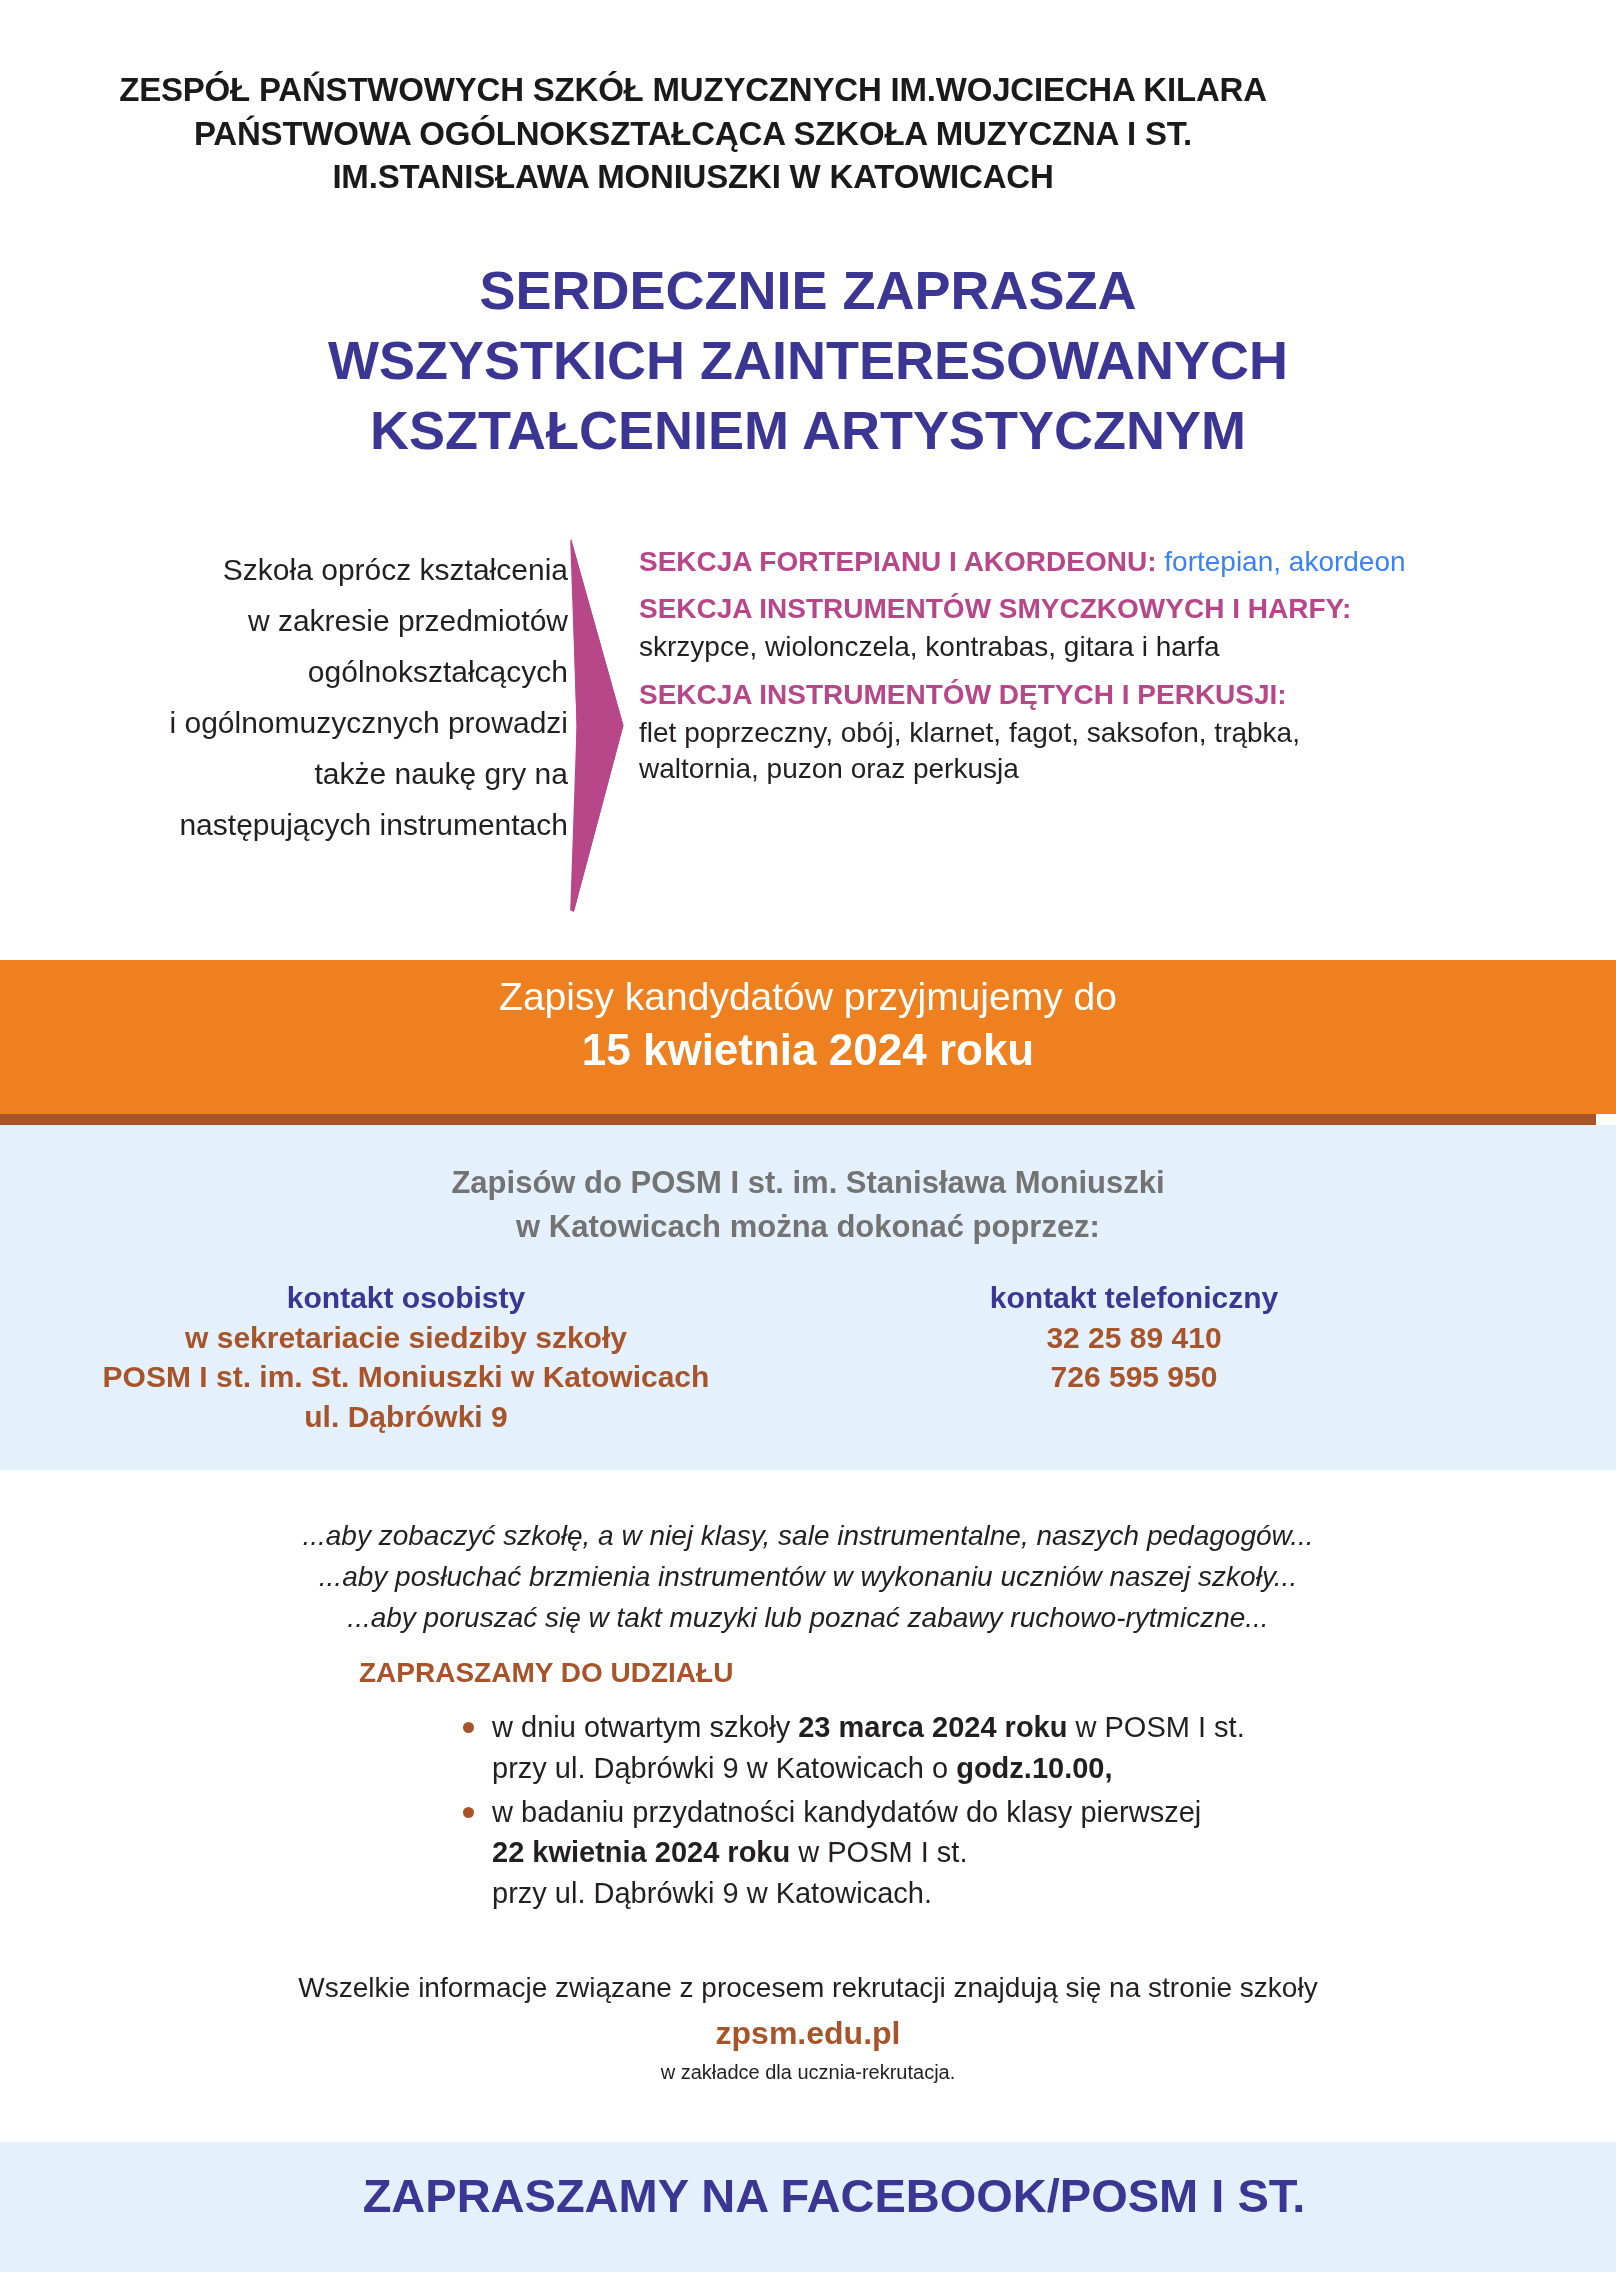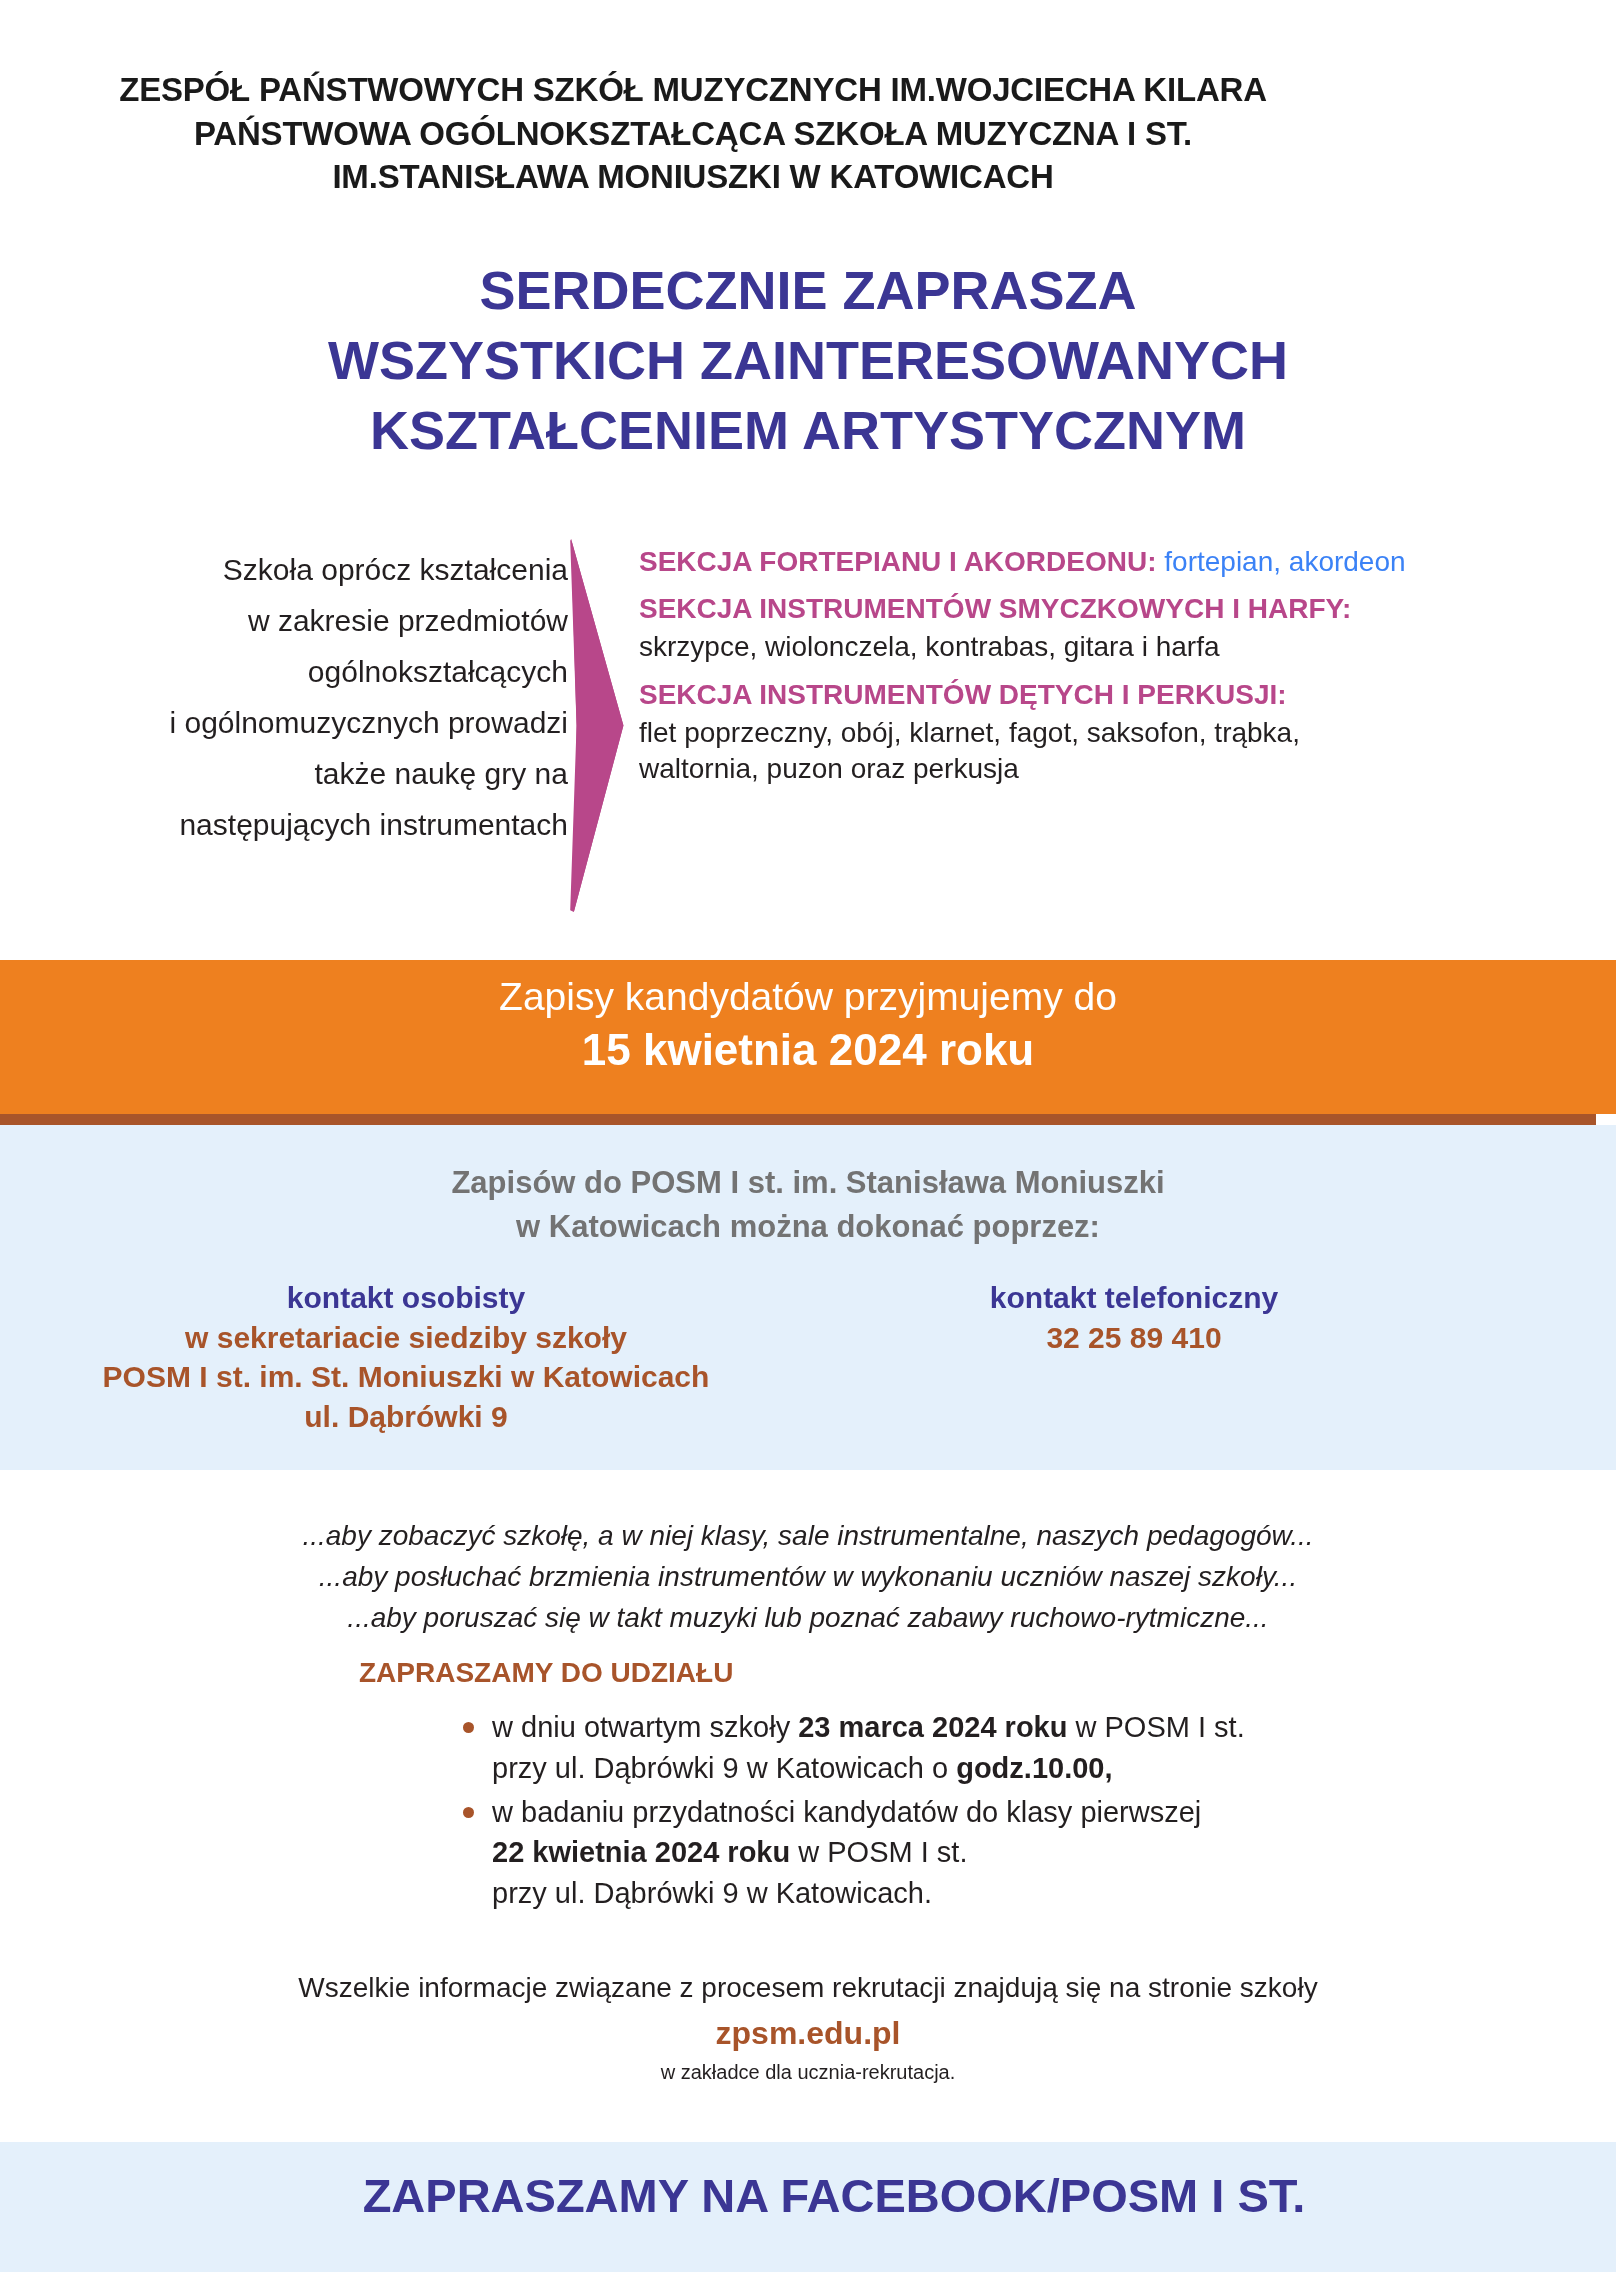--- a/index.html
+++ b/index.html
@@ -377,20 +377,21 @@
 <div class="contact-cols">
   <div class="ccol ccol-a">
     <span class="ccol-title">kontakt osobisty</span>
     <span class="ccol-line">w sekretariacie siedziby szkoły</span>
     <span class="ccol-line">POSM I st. im. St. Moniuszki w Katowicach</span>
     <span class="ccol-line">ul. Dąbrówki 9</span>
   </div>
   <div class="ccol ccol-b">
     <span class="ccol-title">kontakt telefoniczny</span>
     <span class="ccol-line">32 25 89 410</span>
+    <span class="ccol-line">726 595 950</span>
   </div>
 </div>
 
 <div class="appeal">
   <span class="al">...aby zobaczyć szkołę, a w niej klasy, sale instrumentalne, naszych pedagogów...</span>
   <span class="al">...aby posłuchać brzmienia instrumentów w wykonaniu uczniów naszej szkoły...</span>
   <span class="al">...aby poruszać się w takt muzyki lub poznać zabawy ruchowo-rytmiczne...</span>
 </div>
 
 <div class="invite-participate">ZAPRASZAMY DO UDZIAŁU</div>

